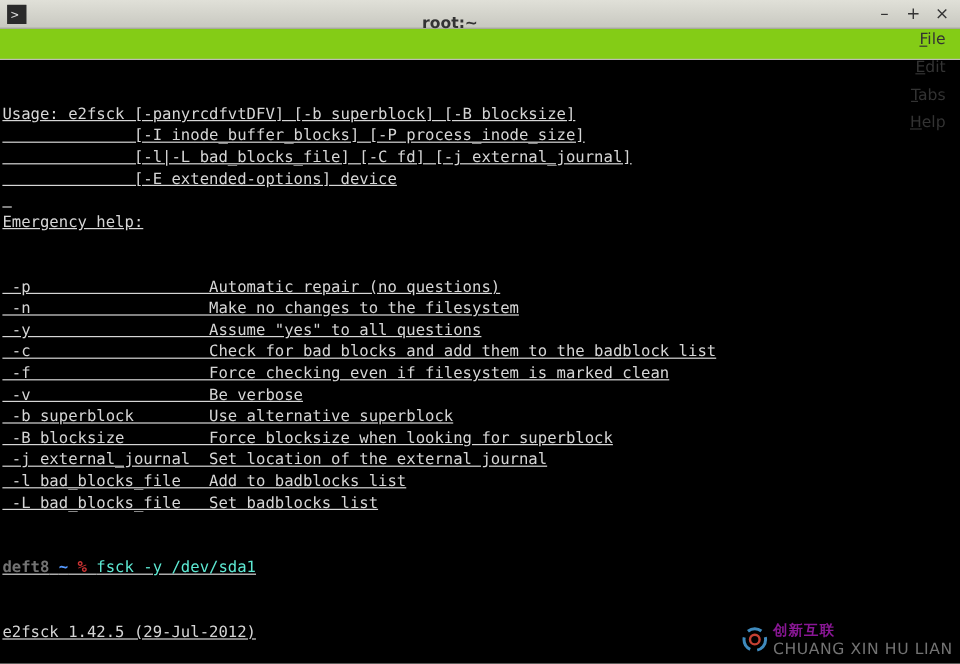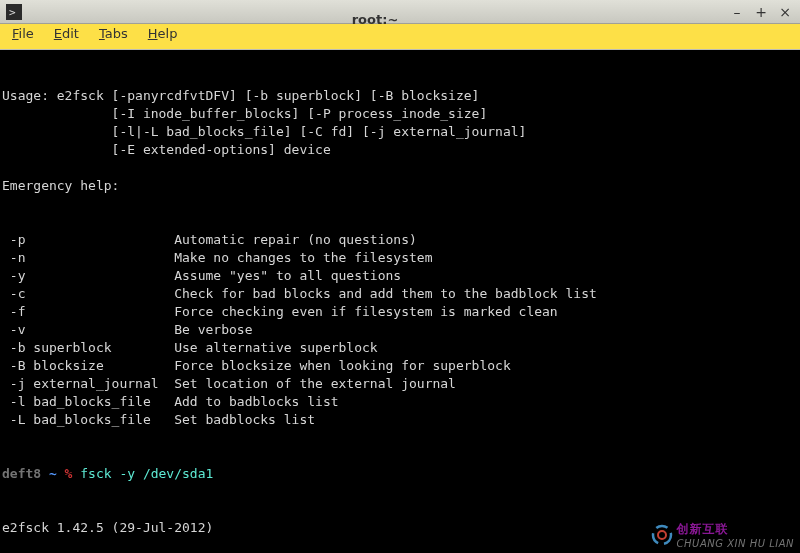--- a/index.html
+++ b/index.html
@@ -26,63 +26,64 @@
     margin: 0 6px;
     background: #333;
     display: inline-block;
   }
   .titlebar-center { flex: 1; text-align: center; font-weight: bold; margin-top: 16px; }
   .titlebar-controls { display: flex; gap: 10px; padding: 0 8px; }
   .tb-btn { width: 14px; height: 14px; display:flex; align-items:center; justify-content:center; font-size: 14px; line-height:1; cursor:pointer; }
 
   .menubar {
     height: 26px;
-    background: #fde047;
+    background: #84cc16;
     border-bottom: 1px solid #bdbdb5;
     display: flex;
-    align-items: flex-start;
+    align-items: flex-end;
     padding: 0 4px;
     gap: 4px;
+    flex-direction: column;
   }
   .menu-item { padding: 2px 8px; cursor: pointer; }
   .menu-item .accel { text-decoration: underline; }
 
   .terminal {
     background: #000;
     color: #d6d6d6;
     font-family: "DejaVu Sans Mono", "Liberation Mono", monospace;
     font-size: 13px;
     line-height: 18px;
     padding: 1px 2px 0 2px;
     height: calc(553px - 24px - 26px);
     overflow: hidden;
     white-space: pre;
   }
-  .term-line { white-space: pre; }
+  .term-line { white-space: pre; text-decoration: underline; }
   .prompt-host { color: #737373; font-weight: bold; }
   .prompt-path { color: #5599ff; font-weight: bold; }
   .prompt-sep { color: #cc3333; font-weight: bold; }
   .prompt-cmd { color: #5eead4; }
 
   .watermark {
     position: absolute;
     right: 6px;
     bottom: 4px;
     display: flex;
     align-items: center;
     gap: 4px;
     opacity: 0.85;
     pointer-events: none;
   }
   .watermark-logo {
     width: 22px; height: 22px;
     display:flex; align-items:center; justify-content:center;
   }
   .watermark-text { color:#a21caf; font-size:12px; font-weight:bold; letter-spacing:1px; }
-  .watermark-sub { color:#888; font-size:10px; letter-spacing:0.5px;font-style:italic; }
+  .watermark-sub { color:#888; font-size:13px; letter-spacing:0.5px; }
 </style>
 </head>
 <body>
 
 <div class="titlebar">
   <span class="titlebar-icon">
     <svg width="16" height="16" viewBox="0 0 16 16">
         <rect x="0" y="0" width="16" height="16" fill="#2a2a2a"></rect>
         <text x="3" y="12" font-size="11" fill="#ddd" font-family="monospace">&gt;</text>
       </svg>

